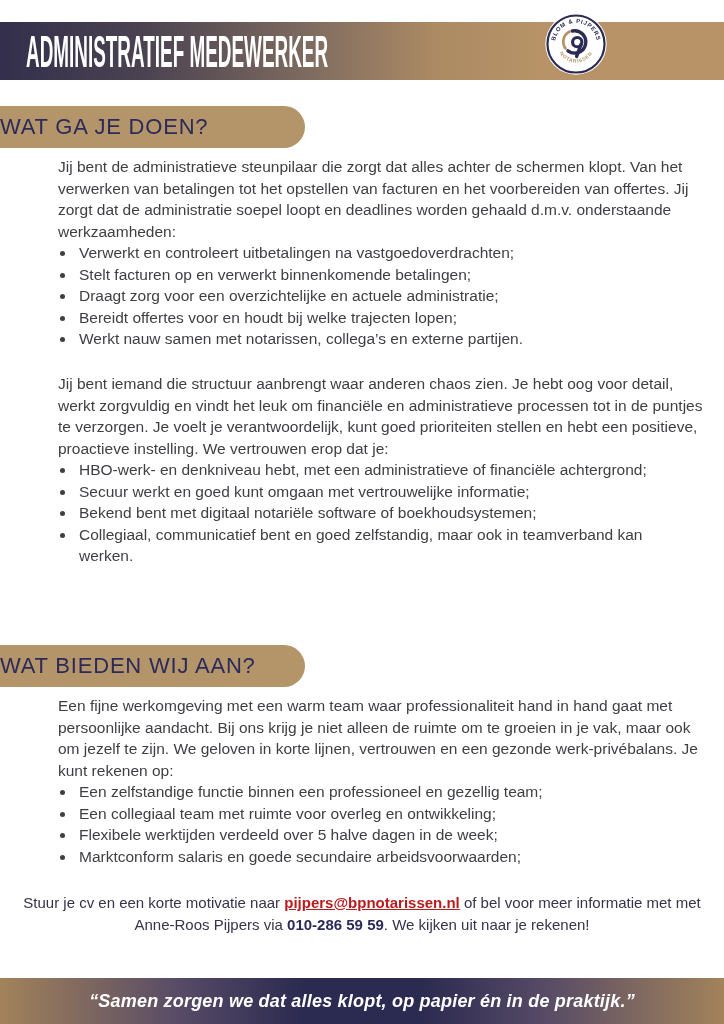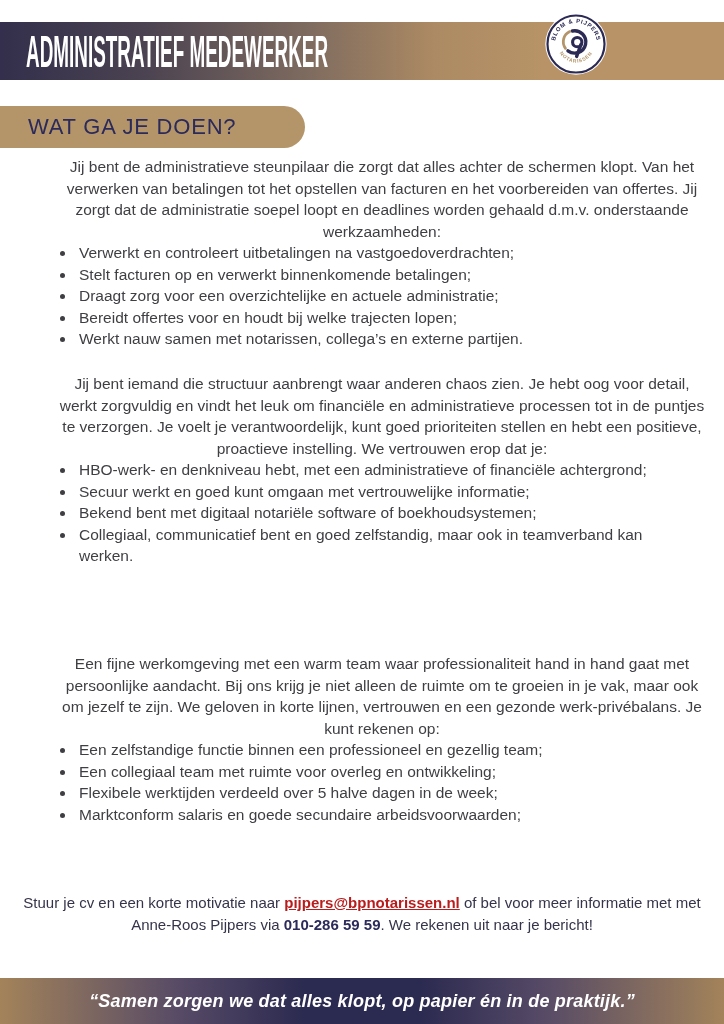--- a/index.html
+++ b/index.html
@@ -17,24 +17,24 @@
   .title-inner{
     display:inline-block;font-size:45px;font-weight:700;color:#ffffff;
     letter-spacing:0;white-space:nowrap;transform:scaleX(.42);transform-origin:left center;
   }
   .logo-wrap{position:absolute;top:13px;left:545px;width:62px;height:62px;}
   
   .section{position:absolute;left:0;width:724px;}
   .sec1{top:106px;} .sec2{top:365px;} .sec3{top:645px;}
   .pill{
     width:305px;height:42px;background:#b4956a;border-radius:0 21px 21px 0;
-    display:flex;align-items:center;padding-left:28px;box-sizing:border-box;
+    display:flex;align-items:center;box-sizing:border-box;
   }
   .pill span{font-size:22px;font-weight:500;color:#2b2a5a;letter-spacing:.8px;white-space:nowrap;}
-  .intro{margin:8px 0 0 58px;width:648px;font-size:15.5px;line-height:21.5px;text-align:center;}
+  .intro{margin:8px 0 0 58px;width:648px;font-size:15.5px;line-height:21.5px;}
   .bullets{margin:0 0 0 58px;padding:0 0 0 18px;width:580px;font-size:15.5px;line-height:21.5px;list-style:disc;}
   .bullets li{padding-left:3px;}
   
   .cta{position:absolute;top:888px;left:0;width:724px;text-align:center;}
   .cta-headline{margin:0;font-size:16px;font-weight:700;color:#2b2a5a;white-space:nowrap;}
   .cta-body{margin:4px auto 0;width:704px;font-size:15px;line-height:21.5px;color:#35344a;}
   .email{font-weight:700;text-decoration:underline;color:#b91c1c;cursor:pointer;}
   .phone{font-weight:700;color:#2b2a5a;}
   
   .quotebar{
@@ -94,30 +94,33 @@
     <p class="intro">Jij bent iemand die structuur aanbrengt waar anderen chaos zien. Je hebt oog voor detail, werkt zorgvuldig en vindt het leuk om financiële en administratieve processen tot in de puntjes te verzorgen. Je voelt je verantwoordelijk, kunt goed prioriteiten stellen en hebt een positieve, proactieve instelling. We vertrouwen erop dat je:</p>
     <ul class="bullets">
       <li>HBO-werk- en denkniveau hebt, met een administratieve of financiële achtergrond;</li>
       <li>Secuur werkt en goed kunt omgaan met vertrouwelijke informatie;</li>
       <li>Bekend bent met digitaal notariële software of boekhoudsystemen;</li>
       <li>Collegiaal, communicatief bent en goed zelfstandig, maar ook in teamverband kan werken.</li>
     </ul>
   </section>
 
   <section class="section sec3">
+    <div class="pill">
+      <span>WAT BIEDEN WIJ AAN?</span>
+    </div>
     <p class="intro">Een fijne werkomgeving met een warm team waar professionaliteit hand in hand gaat met persoonlijke aandacht. Bij ons krijg je niet alleen de ruimte om te groeien in je vak, maar ook om jezelf te zijn. We geloven in korte lijnen, vertrouwen en een gezonde werk-privébalans. Je kunt rekenen op:</p>
     <ul class="bullets">
       <li>Een zelfstandige functie binnen een professioneel en gezellig team;</li>
       <li>Een collegiaal team met ruimte voor overleg en ontwikkeling;</li>
       <li>Flexibele werktijden verdeeld over 5 halve dagen in de week;</li>
       <li>Marktconform salaris en goede secundaire arbeidsvoorwaarden;</li>
     </ul>
   </section>
 
   <div class="cta">
-    <p class="cta-body"><span>Stuur je cv en een korte motivatie naar </span><a class="email">pijpers@bpnotarissen.nl</a><span> of bel voor meer informatie met  met Anne-Roos Pijpers via </span><span class="phone">010-286 59 59</span><span>. We rekenen uit naar je bericht!</span></p>
+    <p class="cta-body"><span>Stuur je cv en een korte motivatie naar </span><a class="email">pijpers@bpnotarissen.nl</a><span> of bel voor meer informatie met  met Anne-Roos Pijpers via </span><span class="phone">010-286 59 59</span><span>. We kijken uit naar je rekenen!</span></p>
   </div>
 
   <footer class="quotebar">
     <p>“Samen zorgen we dat alles klopt, op papier én in de praktijk.”</p>
   </footer>
 
 </div>
 
 </body></html>

